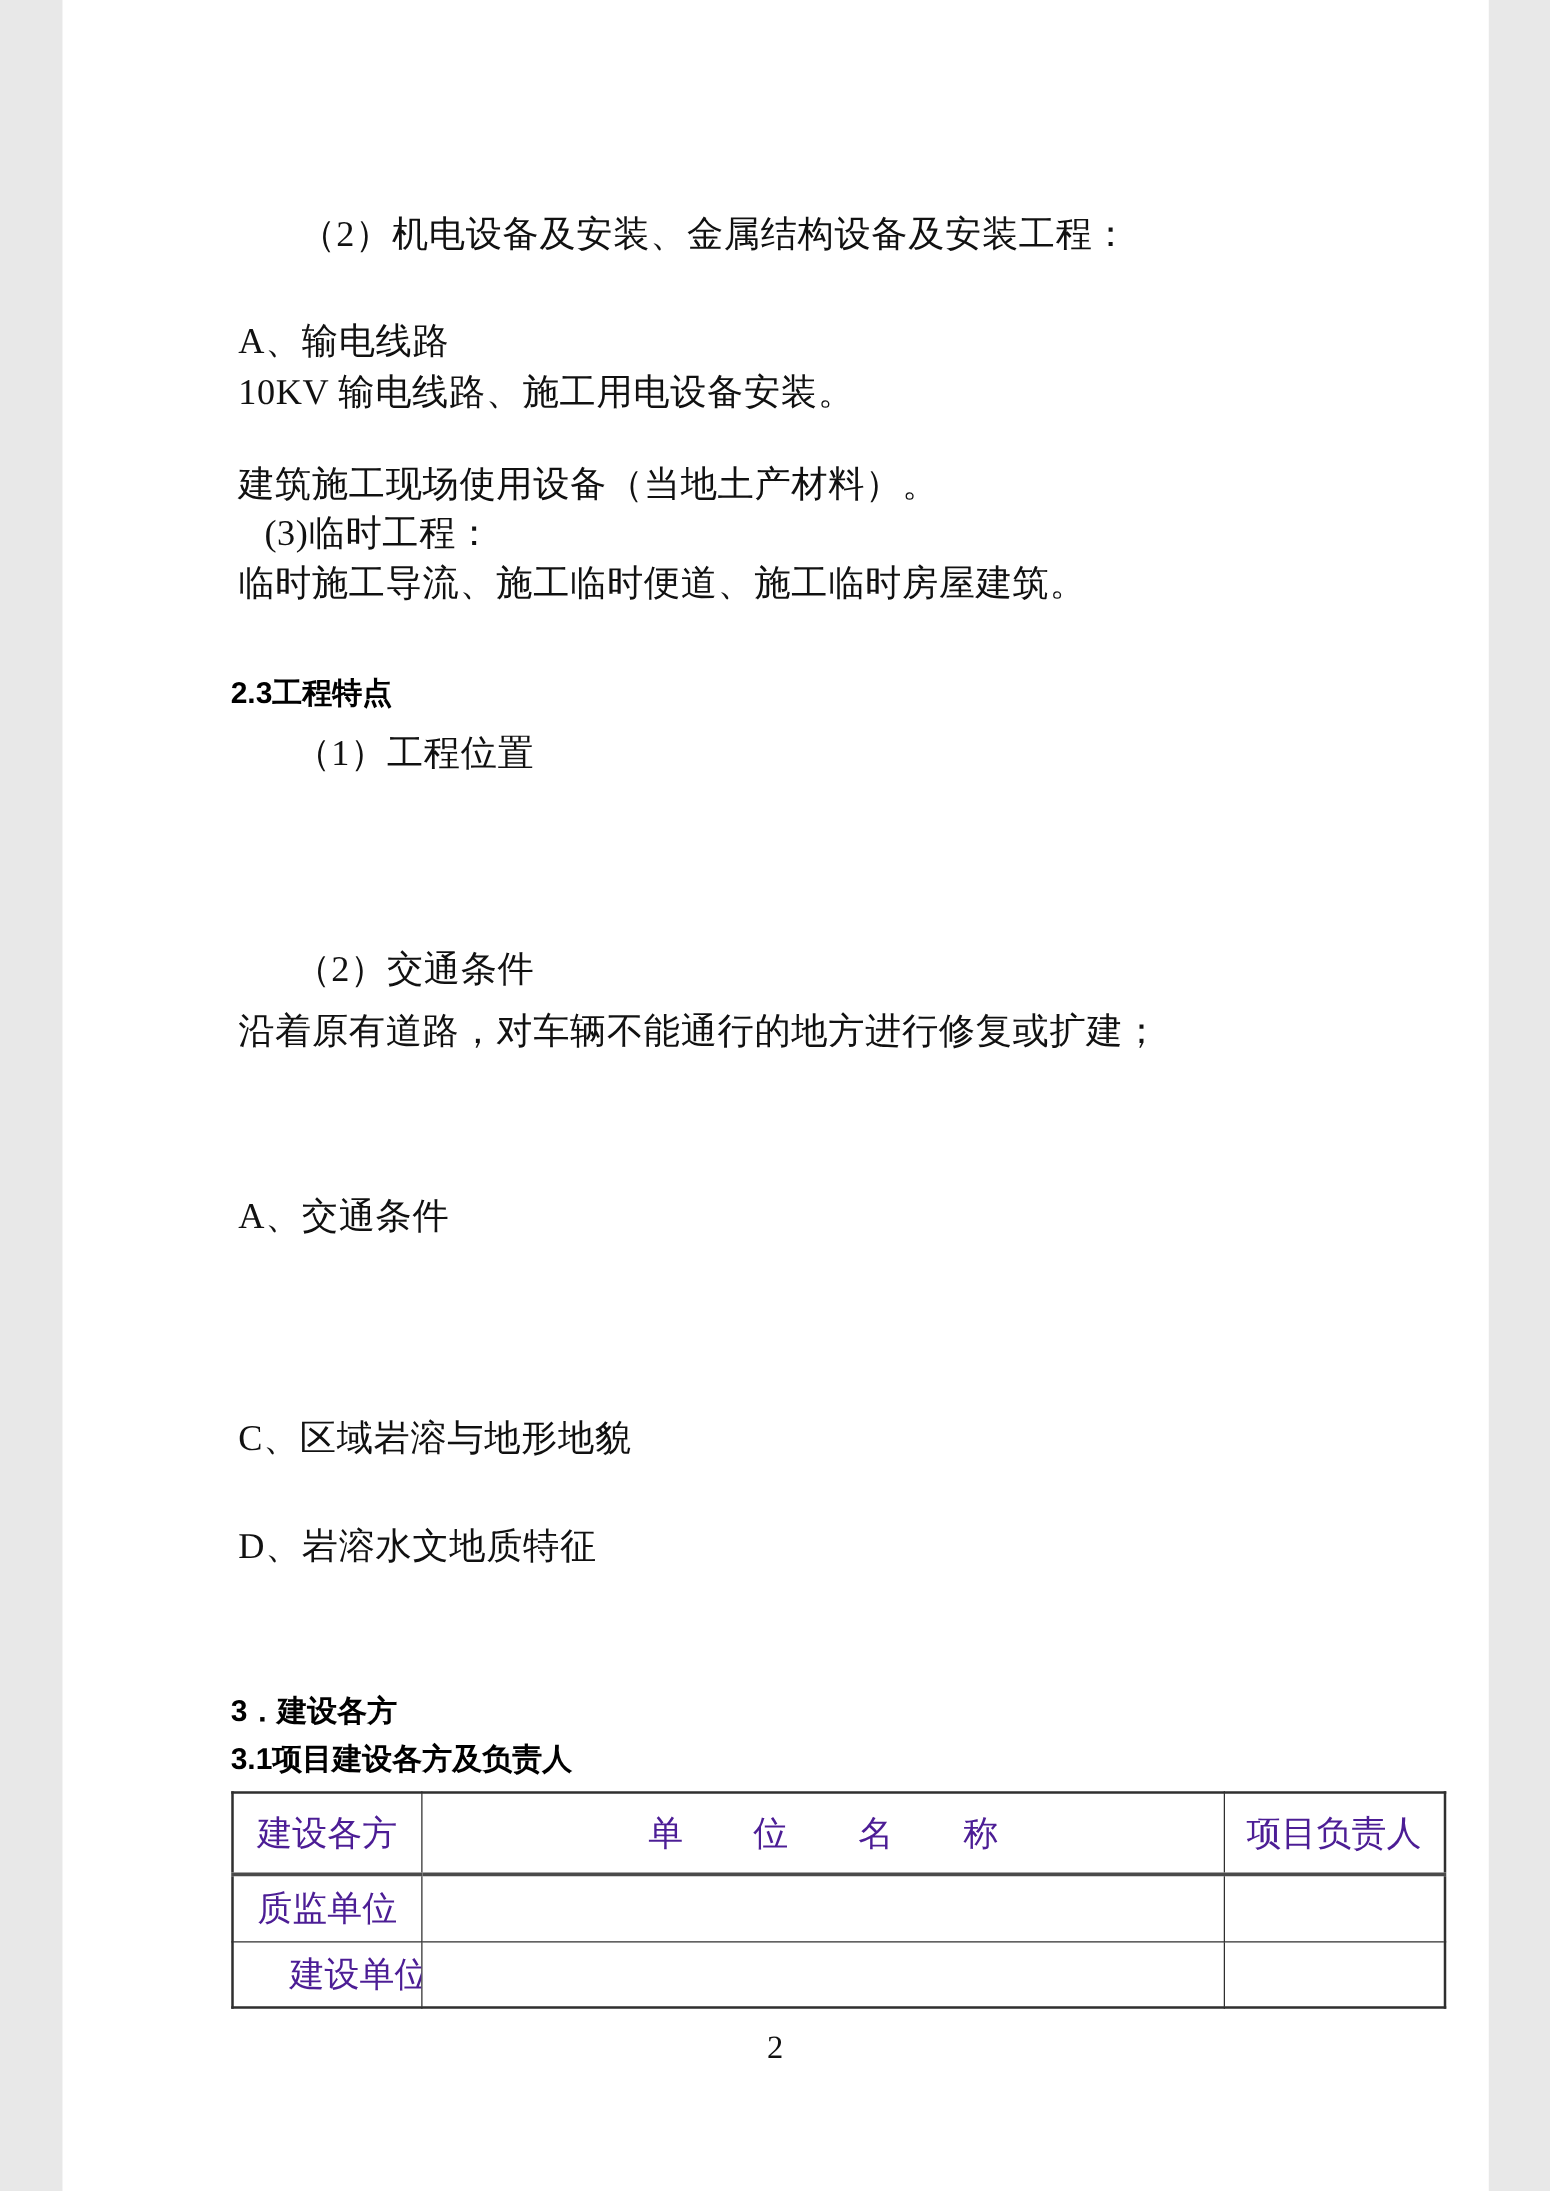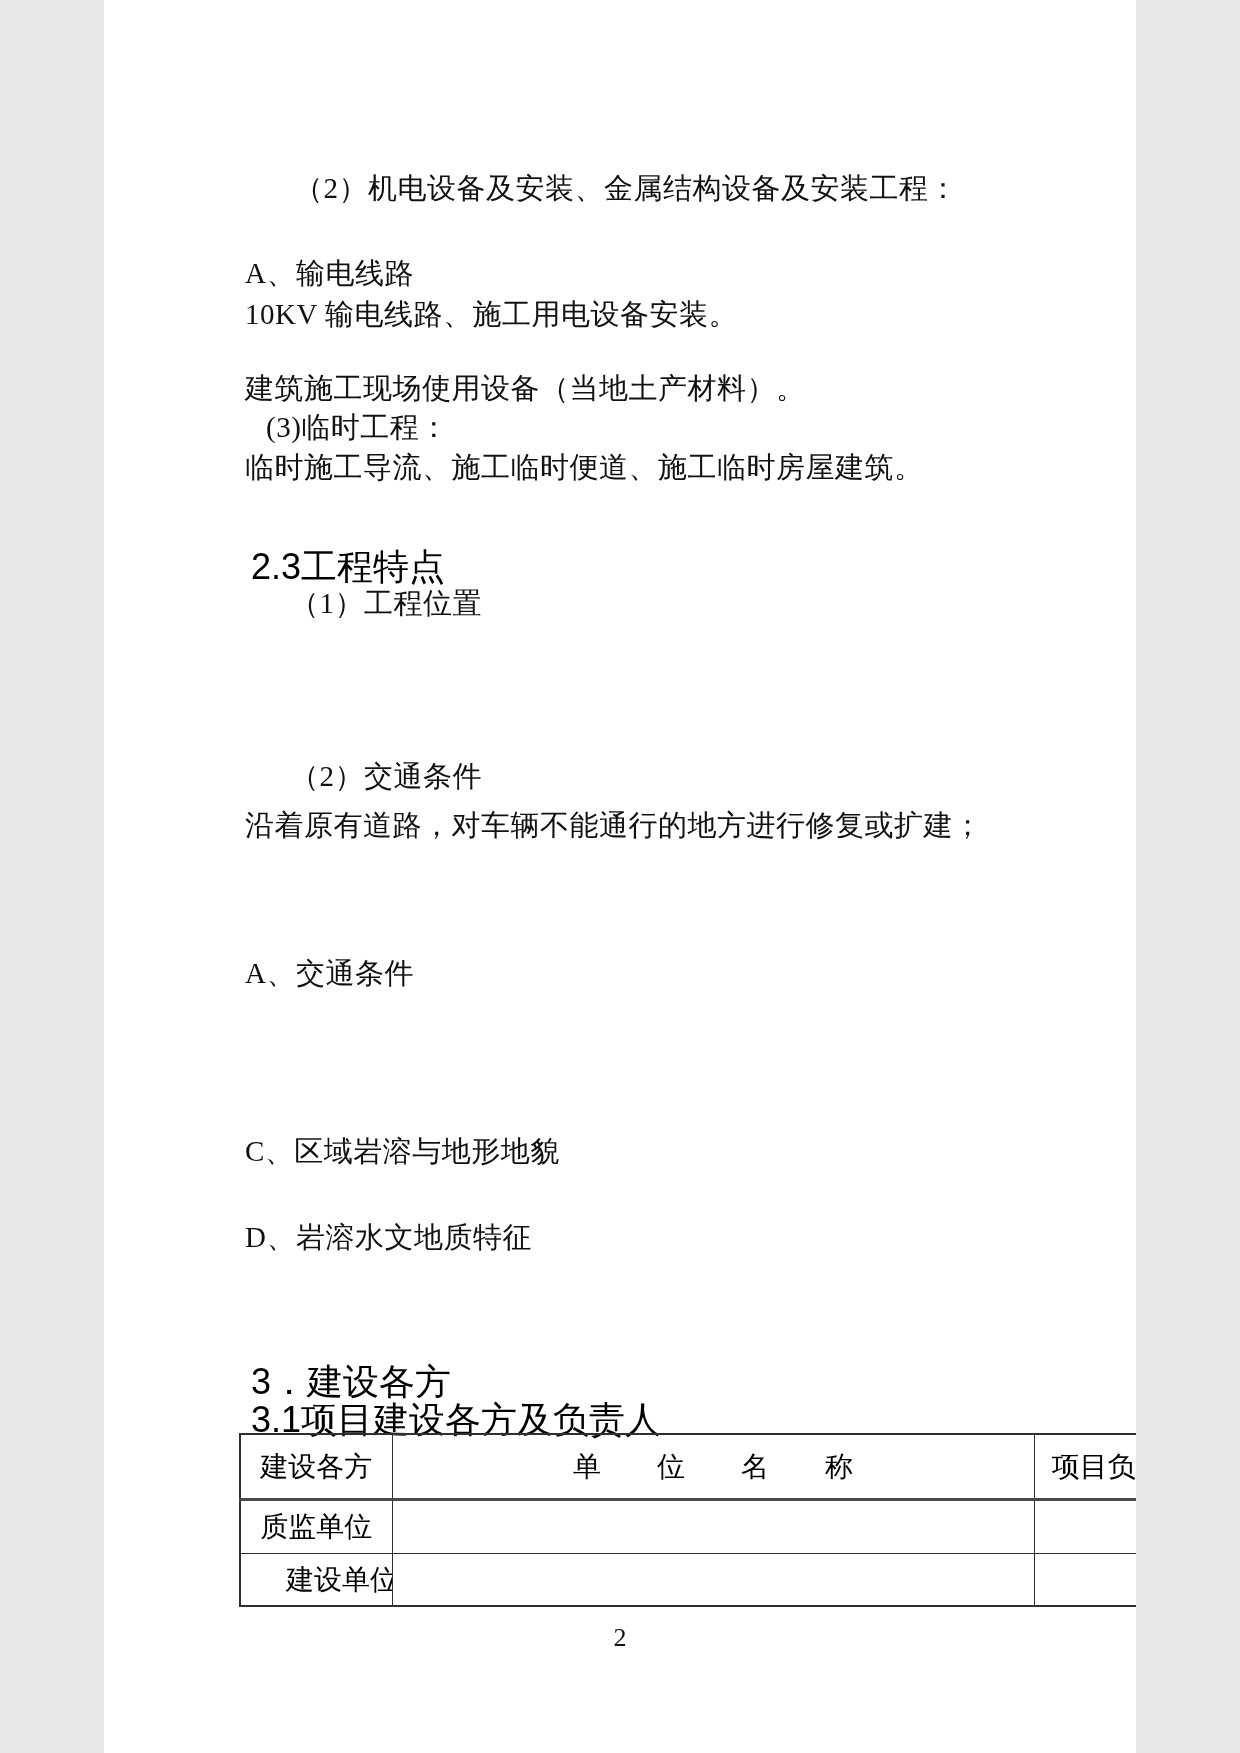--- a/index.html
+++ b/index.html
@@ -1,50 +1,50 @@
 <!DOCTYPE html>
 <html><head>
 <meta charset="utf-8">
 <style>
   html,body{margin:0;padding:0;background:#e8e8e8;}
   .page{
     position:relative;
-    width:1032px;height:1753px;
+    width:1141px;height:1753px;
     margin:0 auto;
     background:#ffffff;
     overflow:hidden;
     font-family:"Liberation Serif","DejaVu Serif",serif;
     color:#111;
   }
   .ln{
     position:absolute;
     margin:0;
     font-size:29px;
     line-height:40px;
     white-space:nowrap;
     letter-spacing:0.5px;
   }
   .heading{
     position:absolute;
-    margin:12px;
+    margin:0;
     font-family:"Liberation Sans","DejaVu Sans",sans-serif;
-    font-weight:normal;
-    font-size:36px;
+    font-weight:bold;
+    font-size:24px;
     line-height:44px;
     white-space:nowrap;
     color:#000;
   }
   table.parties{
     position:absolute;
     left:135px;top:1433px;
     width:970px;
     border-collapse:collapse;
     table-layout:fixed;
     font-size:28px;
-    color:#000000;
+    color:#4c1d95;
   }
   table.parties col.c1{width:152px;}
   table.parties col.c2{width:642px;}
   table.parties col.c3{width:176px;}
   table.parties th, table.parties td{
     border:1.6px solid #2f2f2f;
     font-weight:normal;
     text-align:center;
     vertical-align:middle;
     padding:0;

